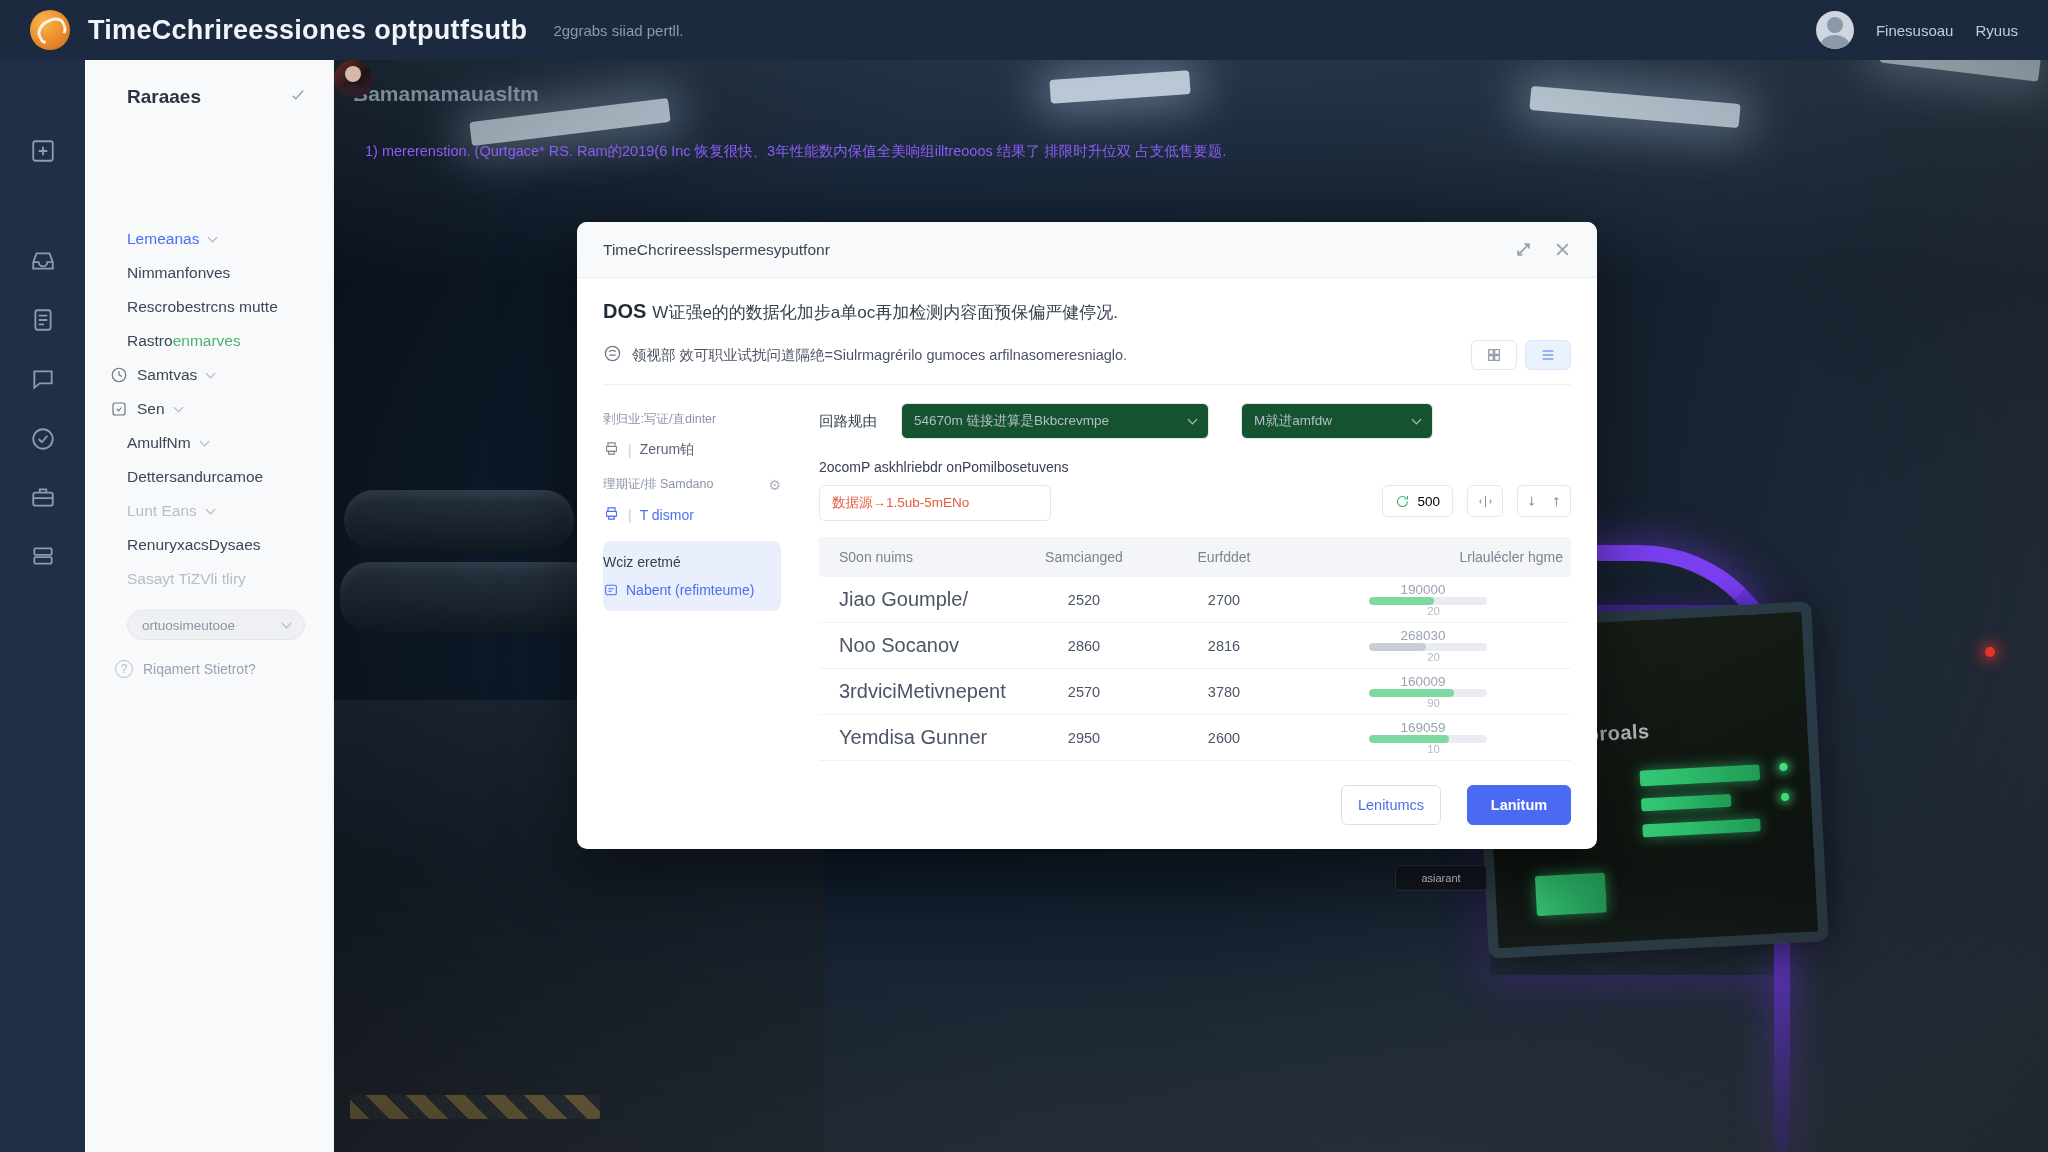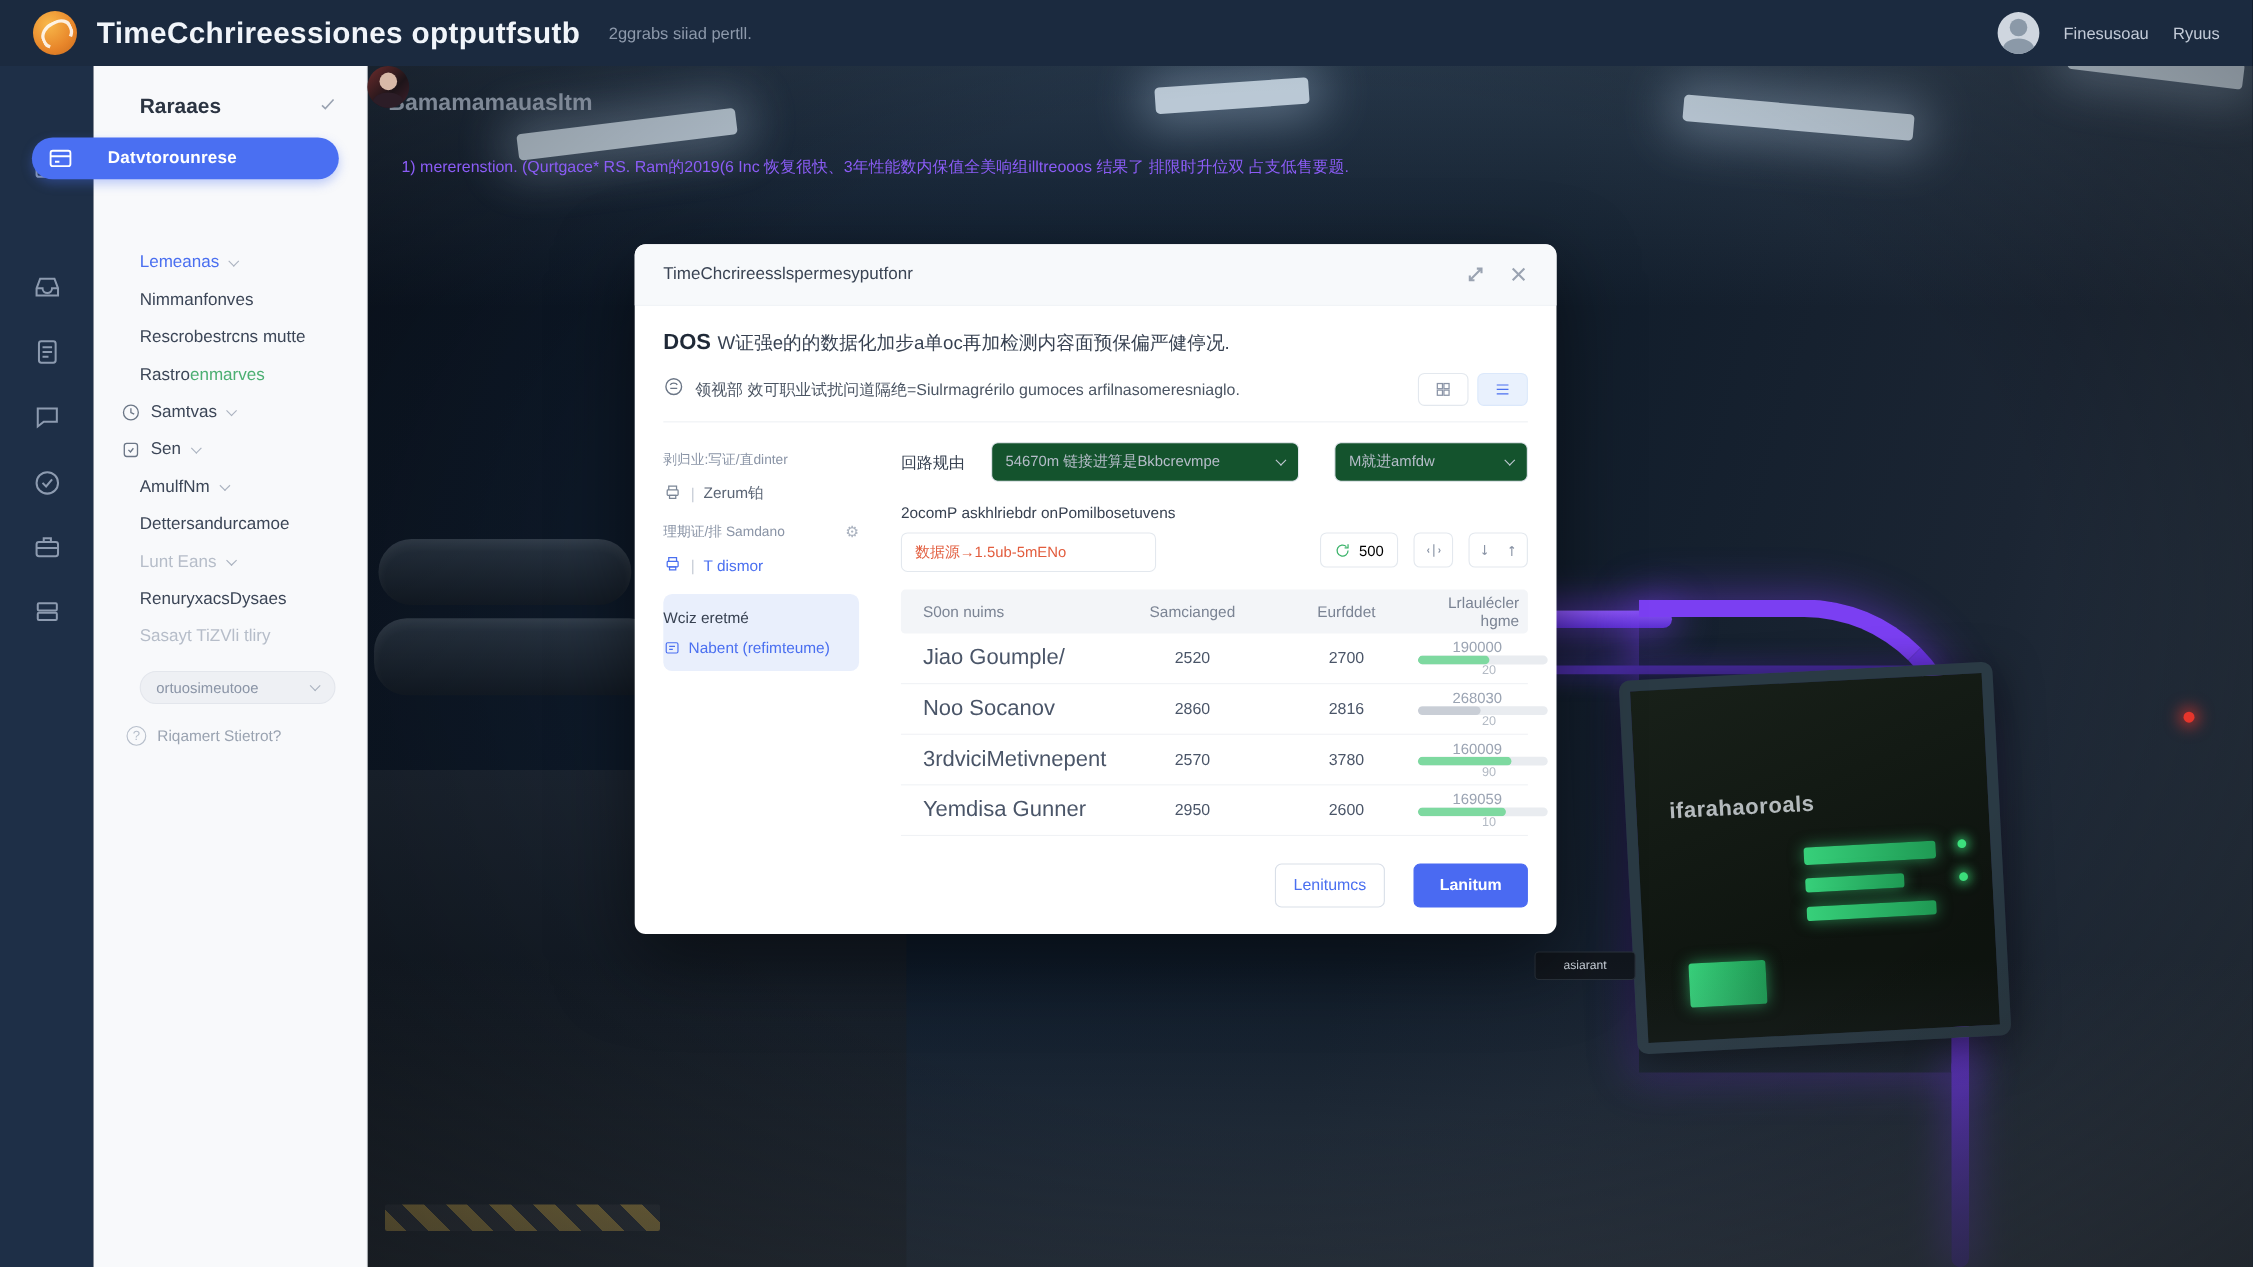--- a/index.html
+++ b/index.html
@@ -67,21 +67,21 @@
   .floorGlow{position:absolute;left:0;bottom:0;width:100%;height:280px;background:linear-gradient(180deg,rgba(40,50,62,0),rgba(62,70,80,.55));}
   .vignette{position:absolute;inset:0;background:radial-gradient(ellipse at 50% 45%,transparent 55%,rgba(0,0,0,.38));}
   .dotred{position:absolute;width:10px;height:10px;border-radius:50%;background:#ff3b30;box-shadow:0 0 14px 4px rgba(255,60,50,.7);}
   .dotgrn{position:absolute;width:8px;height:8px;border-radius:50%;background:#3ce07c;box-shadow:0 0 10px 3px rgba(60,224,124,.7);}
 
   
   .page-title{position:absolute;left:353px;top:82px;font-size:21px;font-weight:bold;color:#7e8896;z-index:5;}
   .page-desc{position:absolute;left:365px;top:142px;font-size:14.5px;color:#8b5cf6;z-index:5;max-width:1240px;white-space:nowrap;}
 
   
-  .modal{position:absolute;left:577px;top:222px;width:838px;height:627px;background:#fff;border-radius:10px;z-index:50;box-shadow:0 24px 70px rgba(0,0,0,.5);display:flex;flex-direction:column;}
+  .modal{position:absolute;left:577px;top:222px;width:1020px;height:627px;background:#fff;border-radius:10px;z-index:50;box-shadow:0 24px 70px rgba(0,0,0,.5);display:flex;flex-direction:column;}
   .m-hdr{height:56px;background:#f7f9fb;border-bottom:1px solid #e9edf2;border-radius:10px 10px 0 0;display:flex;align-items:center;padding:0 26px;flex:0 0 auto;}
   .m-title{font-size:15.5px;color:#3a4454;}
   .m-hicons{margin-left:auto;display:flex;gap:22px;}
   .m-hicons svg{width:17px;height:17px;stroke:#9aa3b1;stroke-width:1.8;fill:none;cursor:pointer;}
   .m-heading{padding:22px 26px 0 26px;font-size:17px;color:#374151;}
   .m-heading b{font-size:20px;color:#1f2937;margin-right:6px;}
   .m-inforow{display:flex;align-items:center;margin:16px 26px 0 26px;padding-bottom:14px;border-bottom:1px solid #eef1f4;}
   .m-inforow .iic svg{width:19px;height:19px;stroke:#6b7686;stroke-width:1.6;fill:none;margin-right:10px;}
   .m-infotext{font-size:14.5px;color:#4b5563;}
   .toggles{margin-left:auto;display:flex;gap:8px;}
@@ -282,27 +282,20 @@
           <span>ortuosimeutooe</span>
           <span class="chev"></span>
         </div>
     </div>
     <div class="sb-footer">
       <span class="qmark">?</span>
       <span>Riqamert Stietrot?</span>
     </div>
   </div>
 
-  <div class="active-pill">
-    <span class="ric"><svg viewBox="0 0 24 24">
-          <rect x="3" y="5" width="18" height="14" rx="2"></rect>
-          <path d="M3 10h18M7 15h4"></path>
-        </svg></span>
-    <span class="lbl">Datvtorounrese</span>
-  </div>
 
   <div class="modal">
     <div class="m-hdr">
       <div class="m-title">TimeChcrireesslspermesyputfonr</div>
       <div class="m-hicons">
         <svg viewBox="0 0 16 16">
             <path d="M3 13L13 3M9 3h4v4M7 13H3V9"></path>
           </svg>
         <svg viewBox="0 0 16 16">
             <path d="M3 3l10 10M13 3L3 13"></path>

